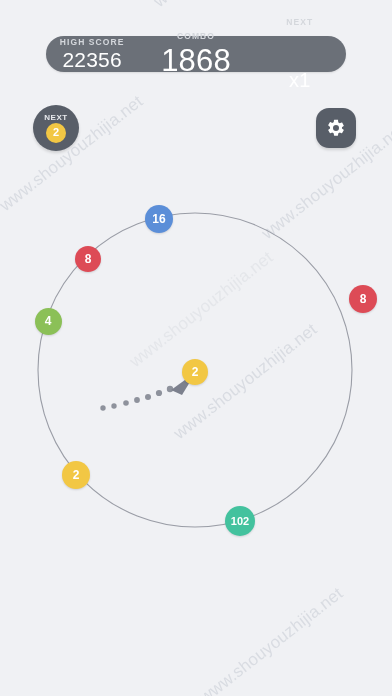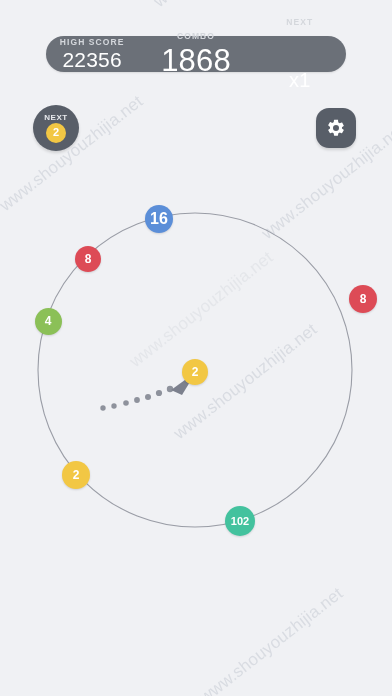--- a/index.html
+++ b/index.html
@@ -201,21 +201,21 @@
           <circle cx="114" cy="406" r="2.7" fill="#8e929c"></circle>
           <circle cx="126" cy="403" r="2.8" fill="#8e929c"></circle>
           <circle cx="137" cy="400" r="2.9" fill="#8e929c"></circle>
           <circle cx="148" cy="397" r="3" fill="#8e929c"></circle>
           <circle cx="159" cy="393" r="3.1" fill="#8e929c"></circle>
           <circle cx="170" cy="389" r="3.2" fill="#8e929c"></circle>
         </g>
       <polygon id="aim-pointer" points="171,390 196,372 182,395" fill="#7c808d"></polygon>
     </svg>
     <div id="balls-layer">
-        <div class="ball" style="left: 145px; top: 205px; width: 28px; height: 28px; background: rgb(91, 142, 216); font-size: 16px;">16</div>
+        <div class="ball" style="left: 145px; top: 205px; width: 28px; height: 28px; background: rgb(91, 142, 216); font-size: 12px;">16</div>
         <div class="ball" style="left: 75px; top: 246px; width: 26px; height: 26px; background: rgb(221, 75, 86); font-size: 12px;">8</div>
         <div class="ball" style="left: 34.5px; top: 307.5px; width: 27px; height: 27px; background: rgb(139, 192, 87); font-size: 12px;">4</div>
         <div class="ball" style="left: 349px; top: 285px; width: 28px; height: 28px; background: rgb(221, 75, 86); font-size: 12px;">8</div>
         <div class="ball" style="left: 62px; top: 461px; width: 28px; height: 28px; background: rgb(242, 199, 68); font-size: 12px;">2</div>
         <div class="ball" style="left: 225px; top: 506px; width: 30px; height: 30px; background: rgb(67, 194, 158); font-size: 11px;">102</div>
         <div class="ball" style="left: 182px; top: 359px; width: 26px; height: 26px; background: rgb(242, 199, 68); font-size: 12px;">2</div>
       </div>
   </div>
 
 </div>

